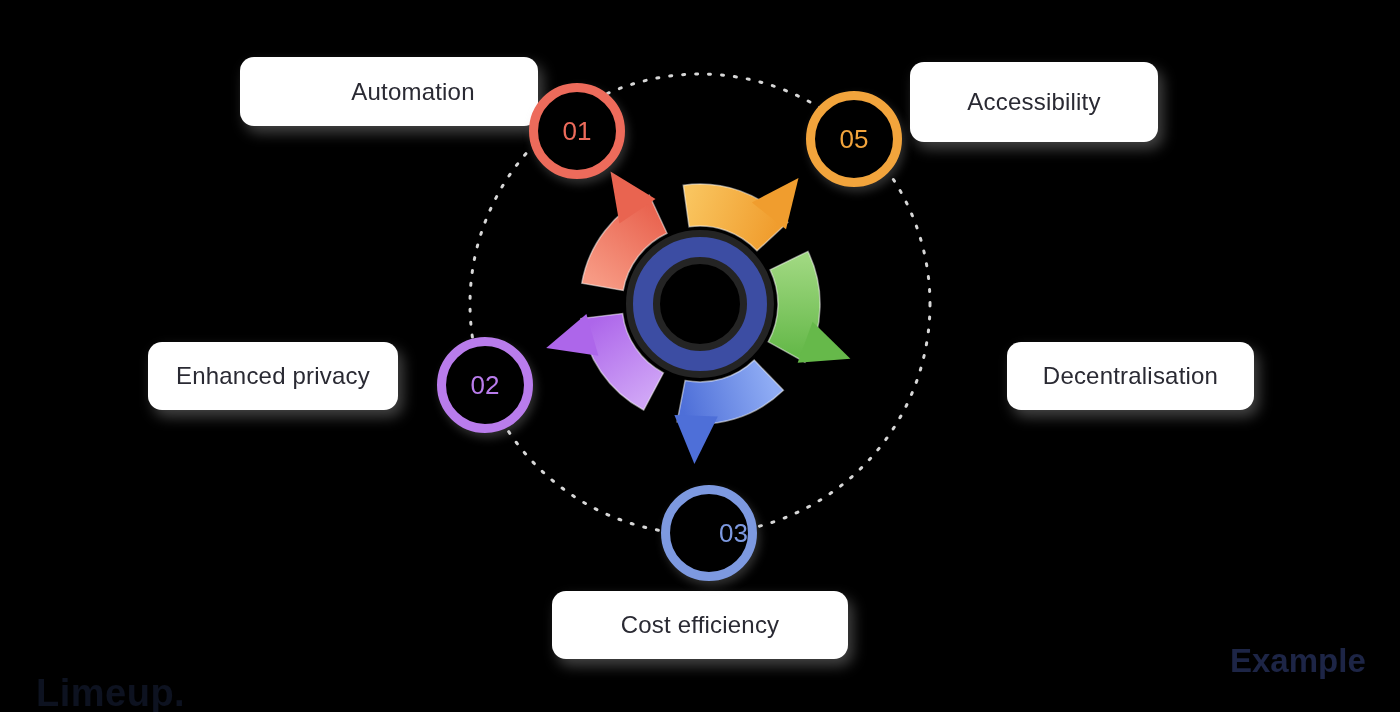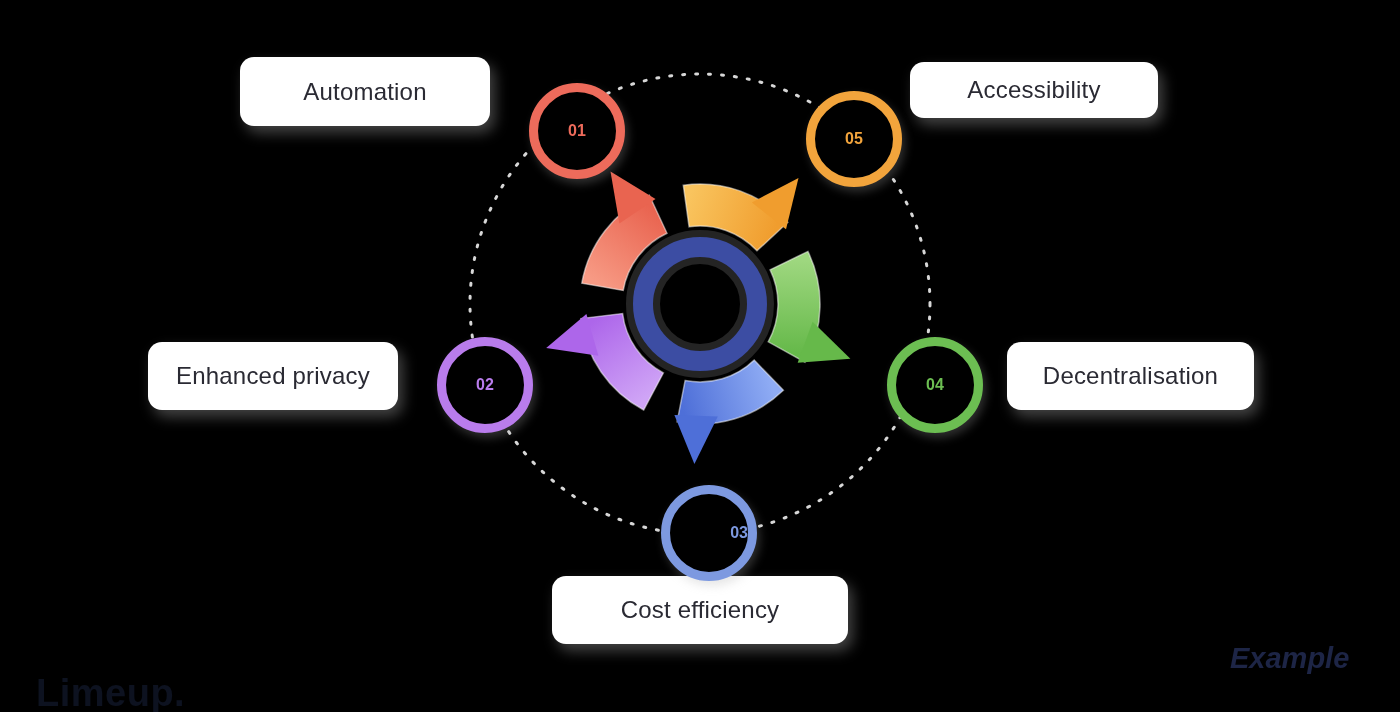--- a/index.html
+++ b/index.html
@@ -9,45 +9,45 @@
   }
   .wheel-svg{position:absolute;left:0;top:0;}
 
   
   .label-box{
     position:absolute;background:#fff;border-radius:14px;
     display:flex;align-items:center;justify-content:center;
     box-shadow:5px 7px 14px rgba(175,175,175,.38);
   }
   .label-box span{font-size:24px;color:#2a2a33;letter-spacing:.2px;}
-  .box-automation{left:240px;top:57px;width:250px;height:69px;}
-  .box-accessibility{left:910px;top:62px;width:248px;height:56px;}
+  .box-automation{left:240px;top:57px;width:250px;height:69px;padding-left:48px;}
+  .box-accessibility{left:910px;top:62px;width:248px;height:80px;}
   .box-privacy{left:148px;top:342px;width:250px;height:68px;}
   .box-decentralisation{left:1007px;top:342px;width:247px;height:68px;}
-  .box-cost{left:552px;top:576px;width:296px;height:68px;}
+  .box-cost{left:552px;top:591px;width:296px;height:68px;}
 
   
   .badge{
     position:absolute;width:78px;height:78px;border-radius:50%;
     border:9px solid #ccc;background:#000;
     display:flex;align-items:center;justify-content:center;
     box-shadow:3px 5px 10px rgba(170,170,170,.28);
   }
-  .badge span{font-size:16px;font-weight:bold;}
+  .badge span{font-size:26px;font-weight:normal;}
   .badge-01{left:529px;top:83px;}
   .badge-05{left:806px;top:91px;}
   .badge-02{left:437px;top:337px;}
   .badge-04{left:887px;top:337px;}
   .badge-03{left:661px;top:485px;justify-content:flex-end;}
 
   
   .logo{position:absolute;left:36px;top:628px;}
   .logo-text{font-size:38px;font-weight:bold;color:#0d1220;letter-spacing:.5px;margin-top:44px;}
   .logo-bar{width:160px;height:15px;background:#14333b;margin-top:5px;border-radius:2px;}
-  .watermark{position:absolute;left:1230px;top:642px;font-size:29px;font-weight:bold;color:#1d2546;font-style:italic;}
+  .watermark{position:absolute;left:1230px;top:642px;font-size:33px;font-weight:bold;color:#1d2546;}
 </style>
 </head>
 <body>
 
 <div class="canvas">
 
   <svg id="cycle-wheel" class="wheel-svg" width="1400" height="712" viewBox="0 0 1400 712">
       <defs>
         <linearGradient id="seg-grad-0" gradientUnits="userSpaceOnUse" x1="601.5" y1="286.6" x2="657.7" y2="213.4">
           <stop offset="0%" stop-color="#F79A84"></stop>
@@ -105,23 +105,20 @@
 
   <div class="badge badge-01" style="border-color: rgb(237, 107, 91);">
     <span style="color: rgb(237, 107, 91);">01</span>
   </div>
   <div class="badge badge-02" style="border-color: rgb(185, 124, 236);">
     <span style="color: rgb(185, 124, 236);">02</span>
   </div>
   <div class="badge badge-03" style="border-color: rgb(125, 153, 224);">
     <span style="color: rgb(125, 153, 224);">03</span>
   </div>
-  <div class="badge badge-04" style="border-color: rgb(108, 190, 82);">
-    <span style="color: rgb(108, 190, 82);">04</span>
-  </div>
   <div class="badge badge-05" style="border-color: rgb(242, 164, 60);">
     <span style="color: rgb(242, 164, 60);">05</span>
   </div>
 
   <div class="logo">
     <div class="logo-text">Limeup.</div>
     <div class="logo-bar"></div>
   </div>
   <div class="watermark">Example</div>
 

